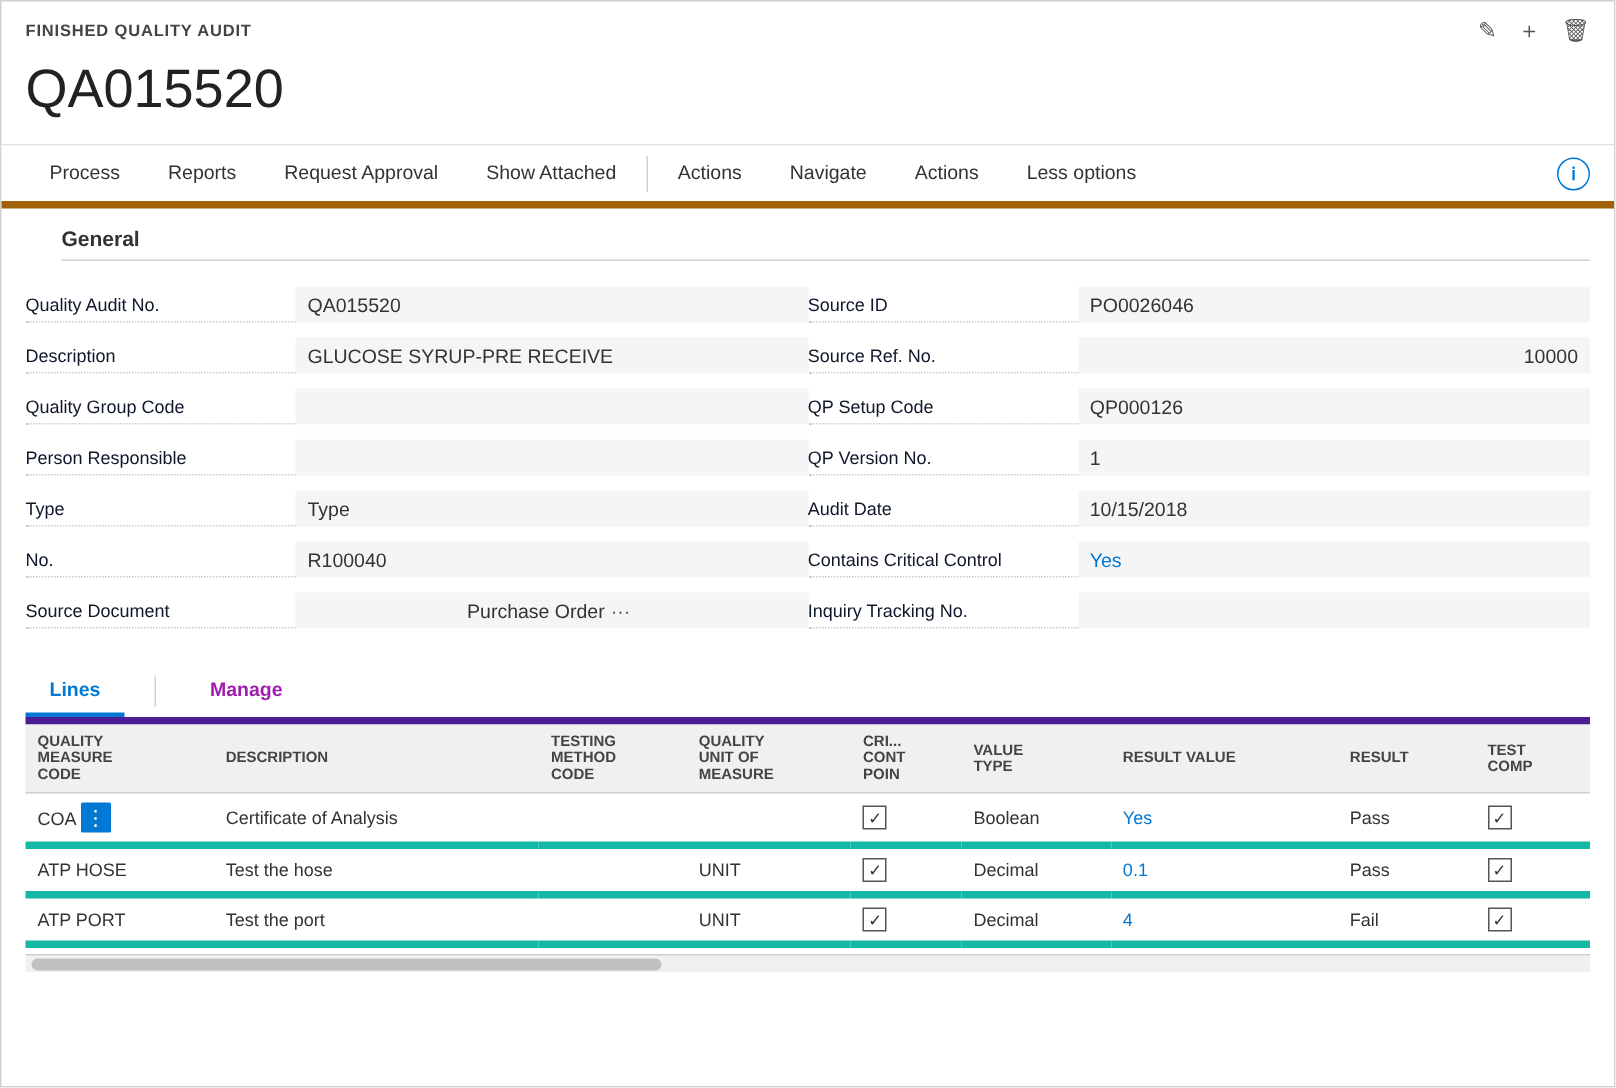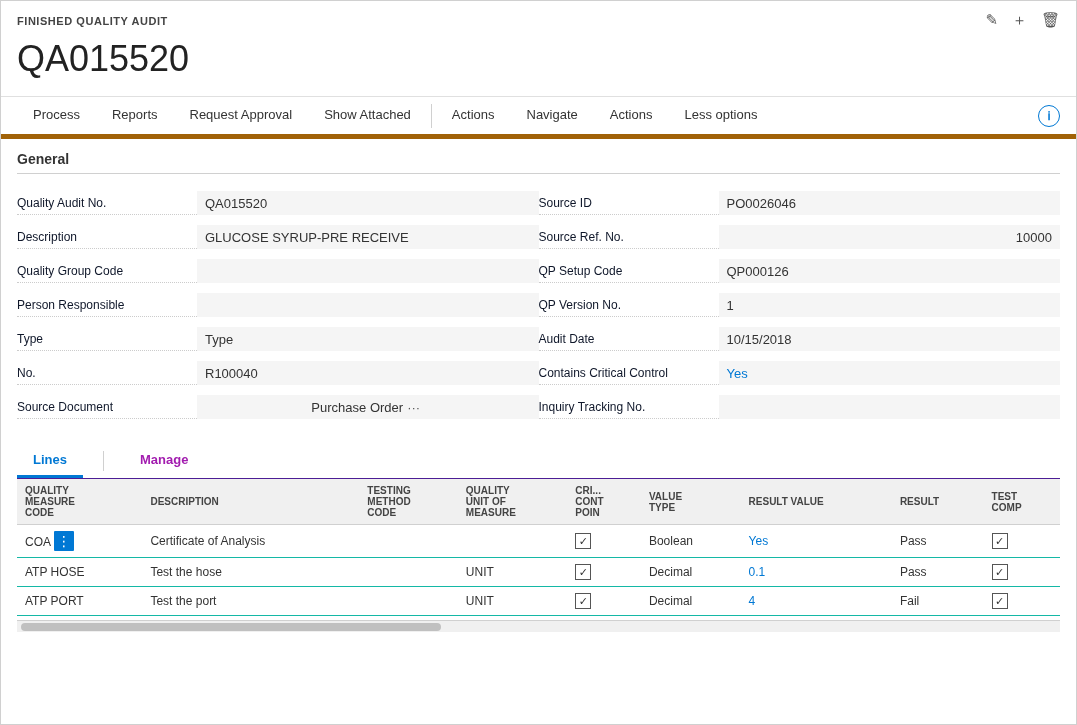--- a/index.html
+++ b/index.html
@@ -89,20 +89,21 @@
     .content {
       padding: 0 16px;
       flex: 1;
     }
     .section-title {
       font-size: 14px;
       font-weight: 700;
       padding: 12px 0 6px 0;
       border-bottom: 1px solid #d0d0d0;
       margin-bottom: 8px;
+      margin-left: 24px;
     }
     
     .form-grid {
       display: grid;
       grid-template-columns: 1fr 1fr;
       gap: 0;
       padding: 4px 0;
     }
     .form-row {
       display: flex;
@@ -146,21 +147,21 @@
     .form-value.link-value {
       color: #0078d4;
       cursor: pointer;
     }
     
     .lines-section {
       margin-top: 16px;
     }
     .lines-tabs {
       display: flex;
-      border-bottom: 1px solid #4c1d95;
+      border-bottom: 5px solid #4c1d95;
       margin-bottom: 0;
       gap: 18px;
     }
     .lines-tab {
       padding: 8px 16px;
       cursor: pointer;
       font-size: 13px;
       font-weight: 600;
       color: #a21caf;
       border-bottom: 3px solid transparent;
@@ -189,21 +190,21 @@
       font-size: 10px;
       font-weight: 700;
       color: #444;
       text-transform: uppercase;
       border-bottom: 1px solid #d0d0d0;
       white-space: nowrap;
       margin-left: 23px;
     }
     .lines-table td {
       padding: 6px 8px;
-      border-bottom: 1px solid #14b8a6;
+      border-bottom: 5px solid #14b8a6;
       vertical-align: middle;
     }
     .td-link {
       color: #0078d4;
       cursor: pointer;
     }
     .td-checkbox {
       display: inline-flex;
       align-items: center;
       justify-content: center;

